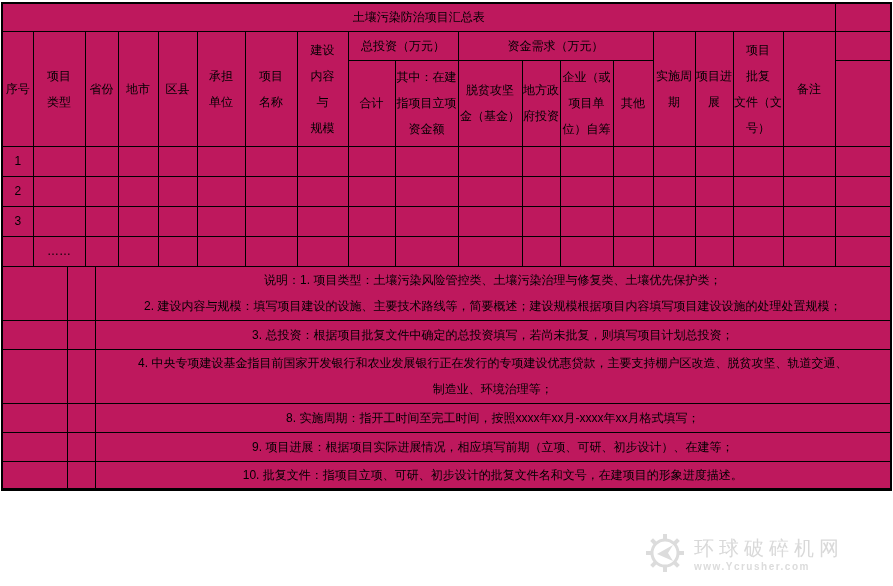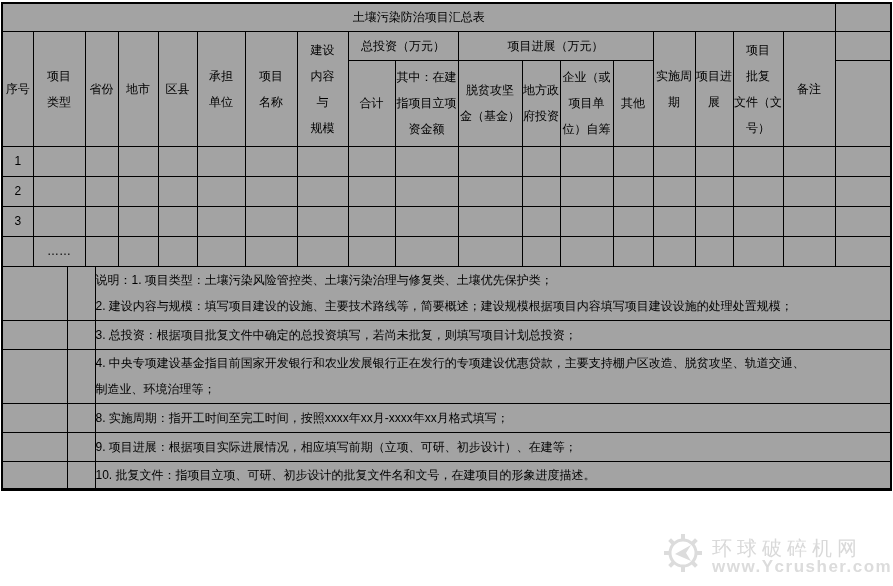--- a/index.html
+++ b/index.html
@@ -10,21 +10,21 @@
     position: relative;
     overflow: hidden;
     font-family: "Liberation Sans", "DejaVu Sans", sans-serif;
     color: #000;
   }
   .sheet {
     position: absolute; left: 1px; top: 2px;
     width: 891px;
     border: 2px solid #000;
     border-bottom: 3px solid #000;
-    background: #a3a3a3;
+    background: #be185d;
   }
   table.grid {
     border-collapse: collapse;
     border-style: hidden;        
     table-layout: fixed;
     width: 887px;
   }
   table.grid td {
     border: 1px solid #000;
     padding: 0;
@@ -35,43 +35,43 @@
     white-space: pre-line;
     overflow: hidden;
   }
   td.title-cell {
     font-size: 13px;
     line-height: 24px;
     border-bottom: 3px solid #000;
   }
   .divider { height: 1px; background: #000; width: 100%; }
   table.notes td {
-    text-align: left;
+    text-align: center;
     vertical-align: middle;
   }
   td.note-text { padding: 0 4px 0 3px; }
   
   .watermark {
     position: absolute;
-    left: 660px; top: 530px;
+    left: 642px; top: 530px;
     display: flex;
     align-items: center;
     gap: 6px;
     pointer-events: none;
   }
   .wm-text { display: flex; flex-direction: column; }
   .wm-site {
     font-size: 20px;
     letter-spacing: 5px;
     color: #d9d9d9;
     line-height: 22px;
     white-space: nowrap;
   }
   .wm-url {
-    font-size: 17px;
+    font-size: 10px;
     font-weight: bold;
     letter-spacing: 1.5px;
     color: #dcdcdc;
     line-height: 15px;
     white-space: nowrap;
   }
 </style>
 </head>
 <body>
 
@@ -115,21 +115,21 @@
       <td rowspan="2">区县</td>
       <td rowspan="2">承担
 单位</td>
       <td rowspan="2">项目
 名称</td>
       <td rowspan="2">建设
 内容
 与
 规模</td>
       <td colspan="2">总投资（万元）</td>
-      <td colspan="4">项目进展（万元）</td>
+      <td colspan="4">资金需求（万元）</td>
       <td rowspan="2">实施周
 期</td>
       <td rowspan="2">项目进
 展</td>
       <td rowspan="2">项目
 批复
 文件（文
 号）</td>
       <td rowspan="2">备注</td>
       <td></td>

